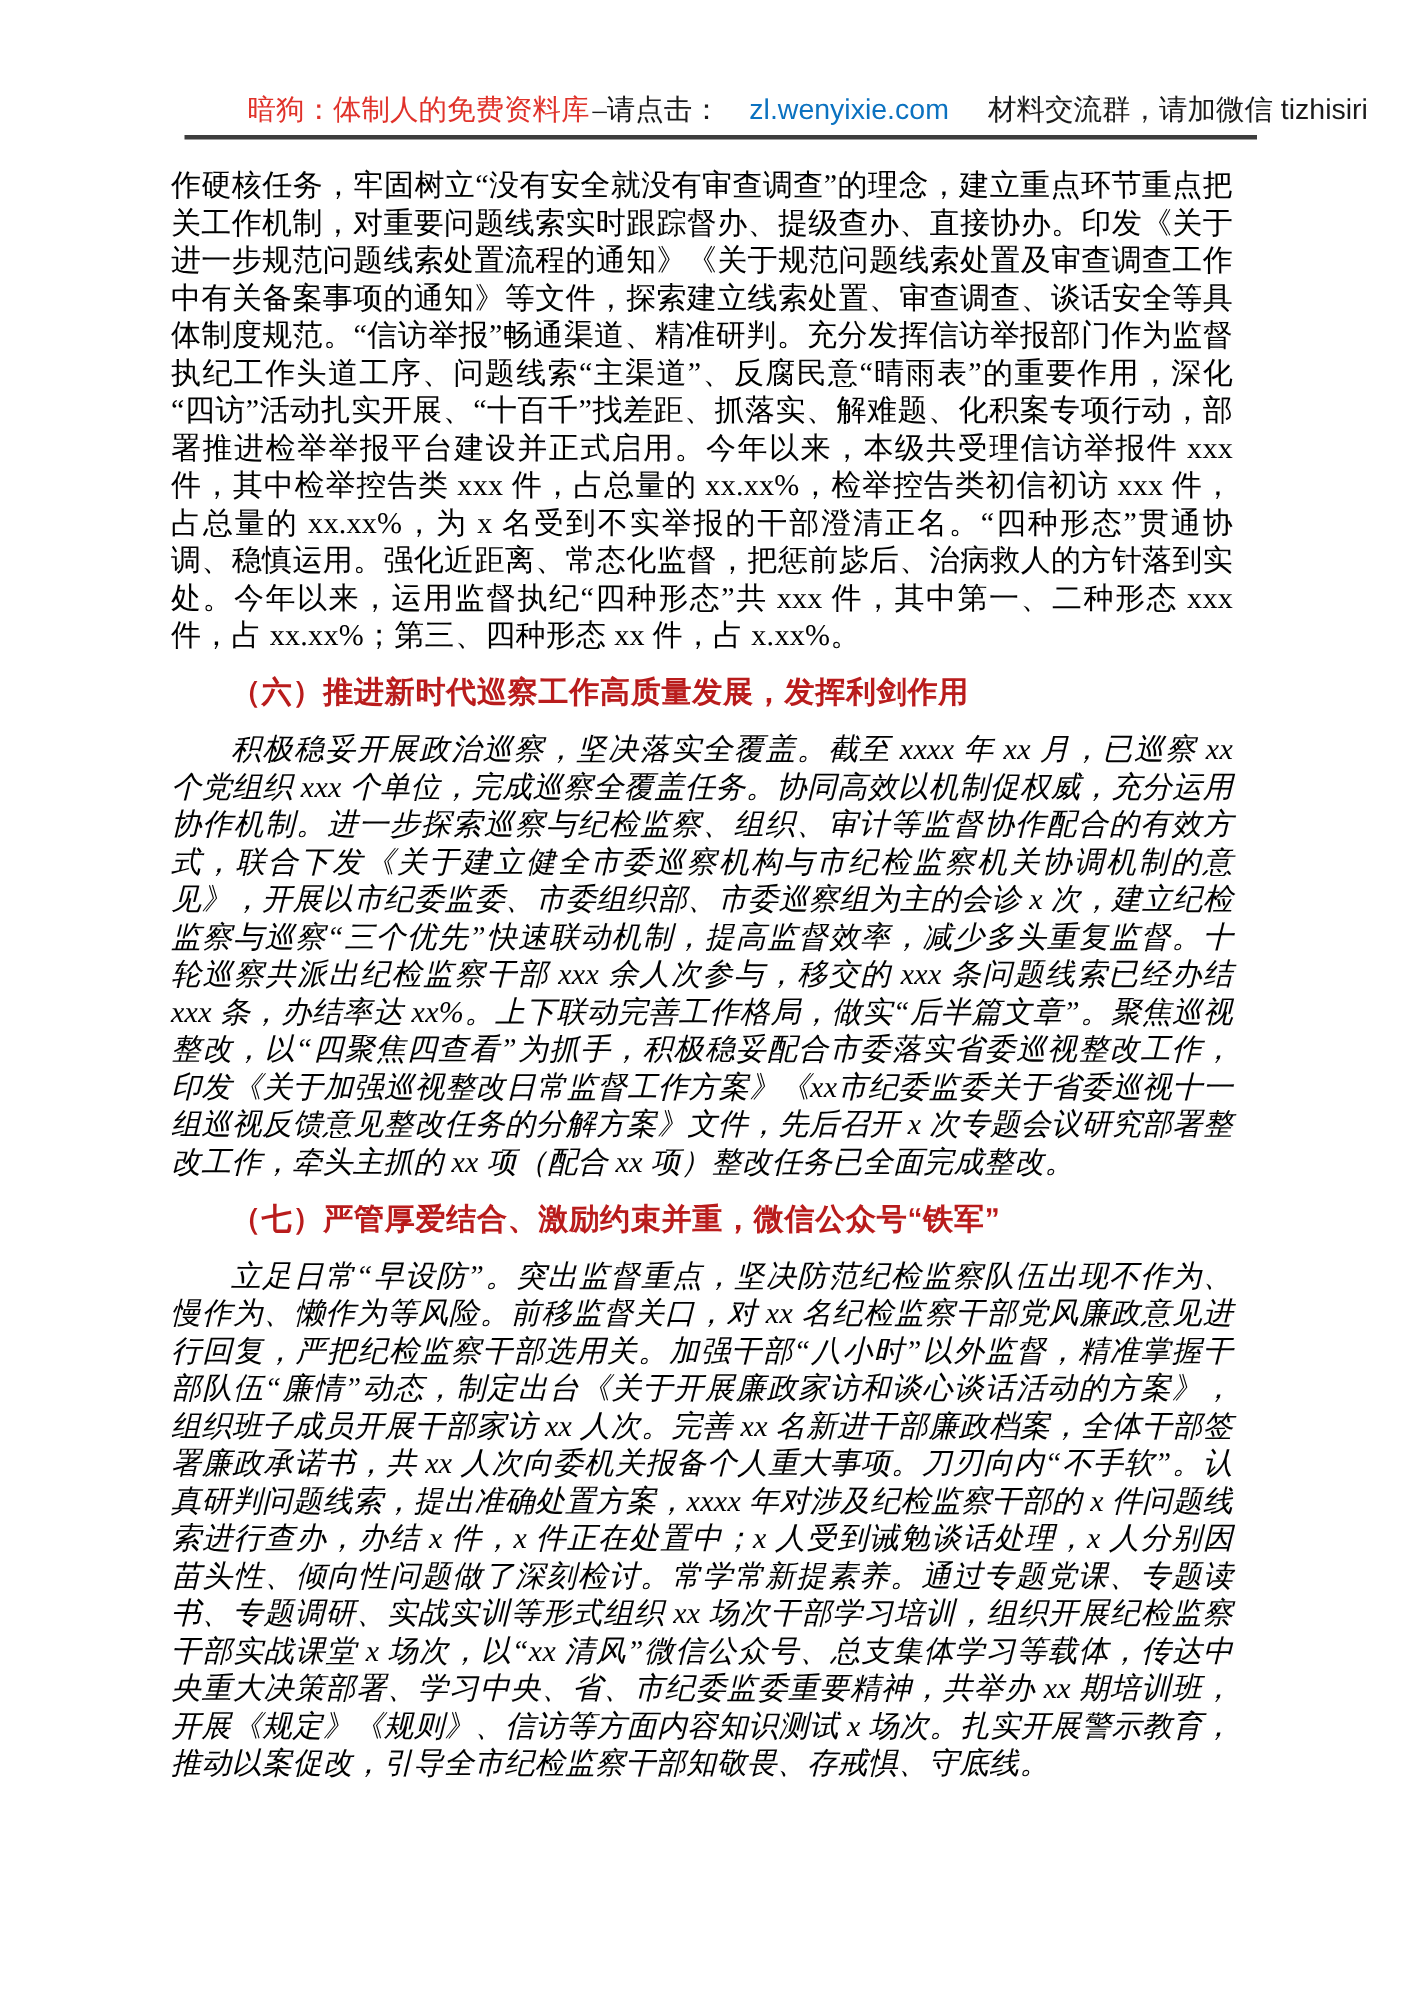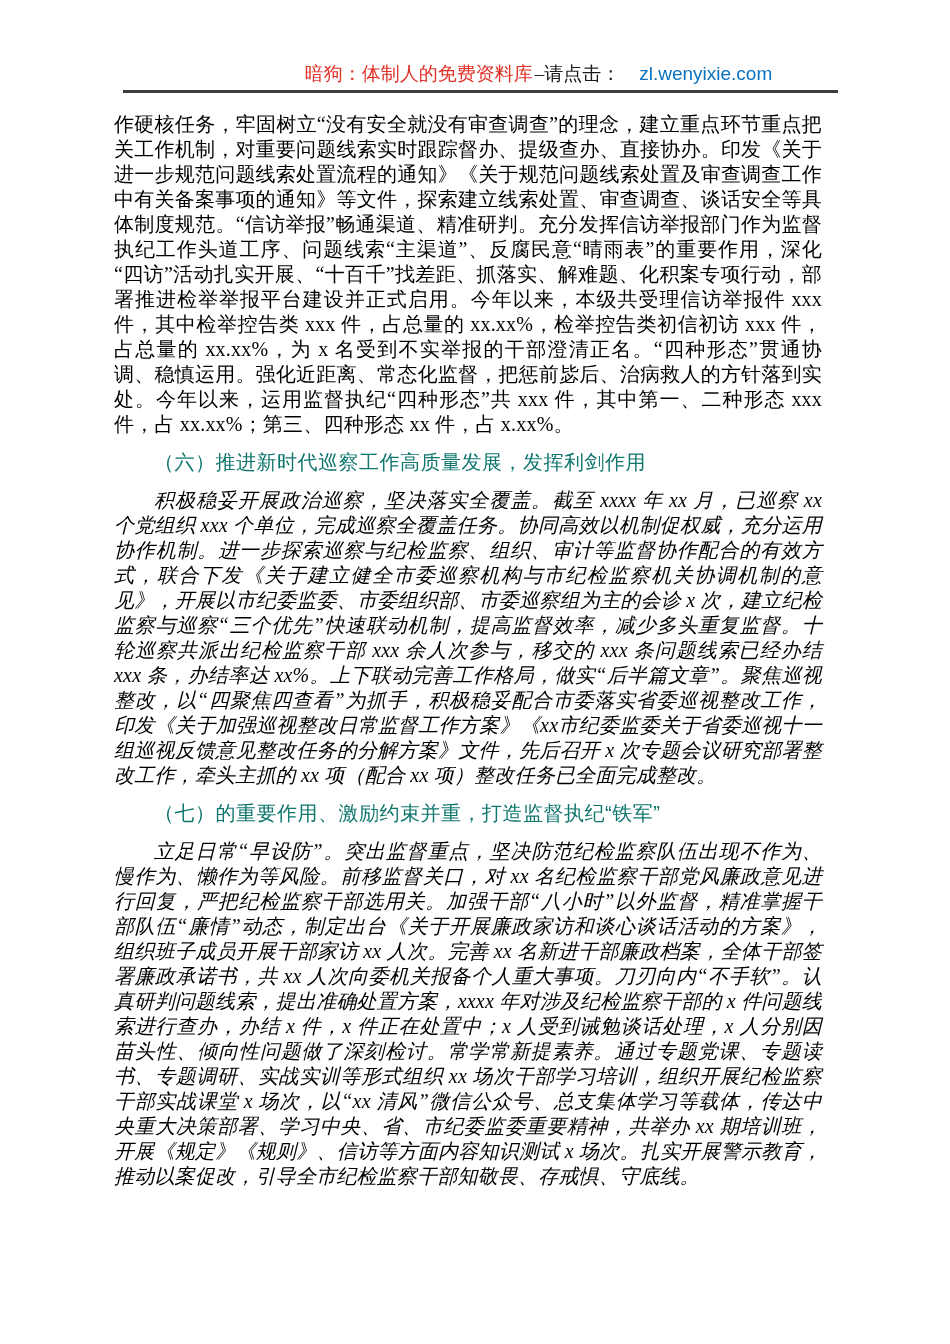--- a/index.html
+++ b/index.html
@@ -61,48 +61,49 @@
     margin: 0;
   }
   .doc p.indent {
     text-indent: 2em;
     font-style: italic;
   }
   .doc h2 {
     font-family: "Liberation Sans", "DejaVu Sans", sans-serif;
     font-size: 20px;
     line-height: 25px;
-    font-weight: 400;
-    color: #0f766e;
+    font-weight: 700;
+    color: #b91c1c;
     margin: 13px 0 13px 0;
     text-indent: 2em;
     text-align: left;
     letter-spacing: 0.5px;
   }
 </style>
 </head>
 <body>
 
 <div class="page">
 
   <div class="header-row">
     <span class="header-brand">暗狗：体制人的免费资料库</span>
     <span class="header-prompt">–请点击：</span>
     <a class="header-link" href="#">zl.wenyixie.com</a>
+    <span class="header-suffix">材料交流群，请加微信 tizhisiri</span>
   </div>
 
   <div class="header-rule"></div>
 
   <div class="doc">
 
     <p>作硬核任务，牢固树立“没有安全就没有审查调查”的理念，建立重点环节重点把关工作机制，对重要问题线索实时跟踪督办、提级查办、直接协办。印发《关于进一步规范问题线索处置流程的通知》《关于规范问题线索处置及审查调查工作中有关备案事项的通知》等文件，探索建立线索处置、审查调查、谈话安全等具体制度规范。“信访举报”畅通渠道、精准研判。充分发挥信访举报部门作为监督执纪工作头道工序、问题线索“主渠道”、反腐民意“晴雨表”的重要作用，深化“四访”活动扎实开展、“十百千”找差距、抓落实、解难题、化积案专项行动，部署推进检举举报平台建设并正式启用。今年以来，本级共受理信访举报件 xxx 件，其中检举控告类 xxx 件，占总量的 xx.xx%，检举控告类初信初访 xxx 件，占总量的 xx.xx%，为 x 名受到不实举报的干部澄清正名。“四种形态”贯通协调、稳慎运用。强化近距离、常态化监督，把惩前毖后、治病救人的方针落到实处。今年以来，运用监督执纪“四种形态”共 xxx 件，其中第一、二种形态 xxx 件，占 xx.xx%；第三、四种形态 xx 件，占 x.xx%。</p>
 
     <h2>（六）推进新时代巡察工作高质量发展，发挥利剑作用</h2>
 
     <p class="indent">积极稳妥开展政治巡察，坚决落实全覆盖。截至 xxxx 年 xx 月，已巡察 xx 个党组织 xxx 个单位，完成巡察全覆盖任务。协同高效以机制促权威，充分运用协作机制。进一步探索巡察与纪检监察、组织、审计等监督协作配合的有效方式，联合下发《关于建立健全市委巡察机构与市纪检监察机关协调机制的意见》，开展以市纪委监委、市委组织部、市委巡察组为主的会诊 x 次，建立纪检监察与巡察“三个优先”快速联动机制，提高监督效率，减少多头重复监督。十轮巡察共派出纪检监察干部 xxx 余人次参与，移交的 xxx 条问题线索已经办结 xxx 条，办结率达 xx%。上下联动完善工作格局，做实“后半篇文章”。聚焦巡视整改，以“四聚焦四查看”为抓手，积极稳妥配合市委落实省委巡视整改工作，印发《关于加强巡视整改日常监督工作方案》《xx市纪委监委关于省委巡视十一组巡视反馈意见整改任务的分解方案》文件，先后召开 x 次专题会议研究部署整改工作，牵头主抓的 xx 项（配合 xx 项）整改任务已全面完成整改。</p>
 
-    <h2>（七）的重要作用、激励约束并重，打造监督执纪“铁军”</h2>
+    <h2>（七）严管厚爱结合、激励约束并重，微信公众号“铁军”</h2>
 
     <p class="indent">立足日常“早设防”。突出监督重点，坚决防范纪检监察队伍出现不作为、慢作为、懒作为等风险。前移监督关口，对 xx 名纪检监察干部党风廉政意见进行回复，严把纪检监察干部选用关。加强干部“八小时”以外监督，精准掌握干部队伍“廉情”动态，制定出台《关于开展廉政家访和谈心谈话活动的方案》，组织班子成员开展干部家访 xx 人次。完善 xx 名新进干部廉政档案，全体干部签署廉政承诺书，共 xx 人次向委机关报备个人重大事项。刀刃向内“不手软”。认真研判问题线索，提出准确处置方案，xxxx 年对涉及纪检监察干部的 x 件问题线索进行查办，办结 x 件，x 件正在处置中；x 人受到诫勉谈话处理，x 人分别因苗头性、倾向性问题做了深刻检讨。常学常新提素养。通过专题党课、专题读书、专题调研、实战实训等形式组织 xx 场次干部学习培训，组织开展纪检监察干部实战课堂 x 场次，以“xx 清风”微信公众号、总支集体学习等载体，传达中央重大决策部署、学习中央、省、市纪委监委重要精神，共举办 xx 期培训班，开展《规定》《规则》、信访等方面内容知识测试 x 场次。扎实开展警示教育，推动以案促改，引导全市纪检监察干部知敬畏、存戒惧、守底线。</p>
 
   </div>
 
 </div>
 
 </body></html>

